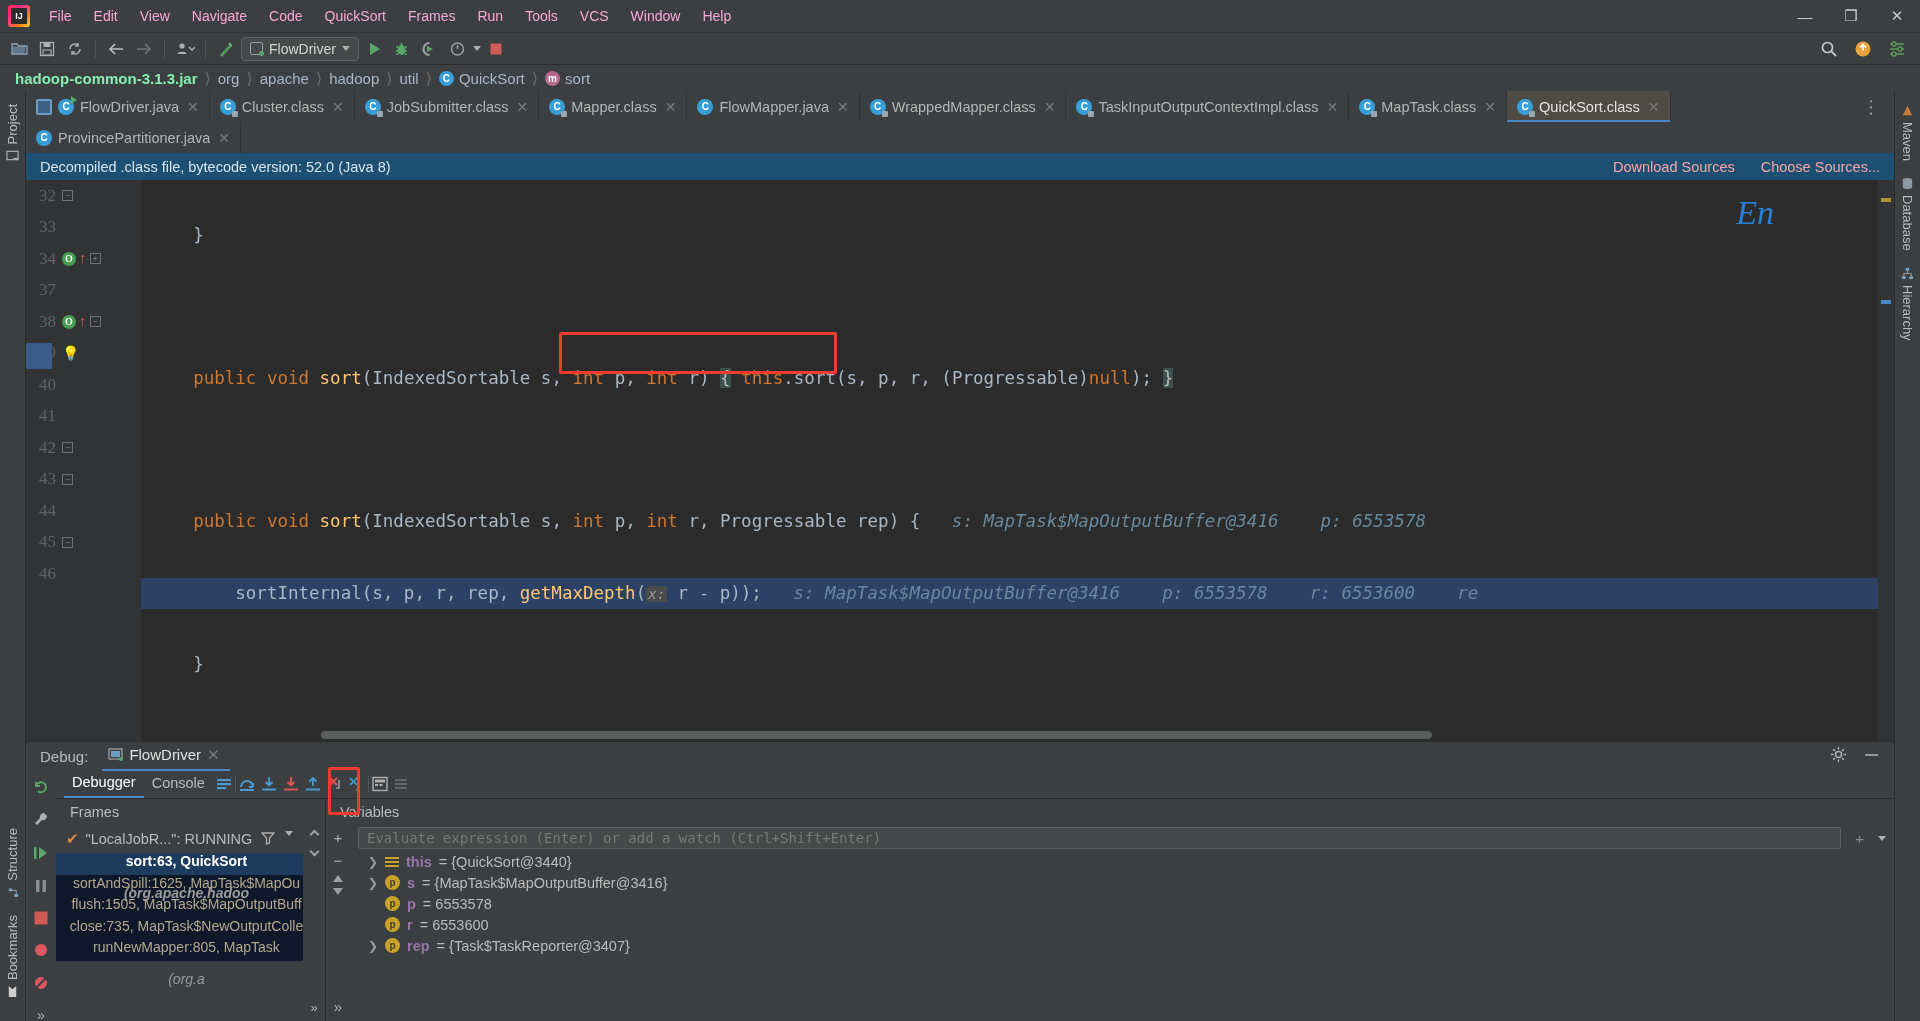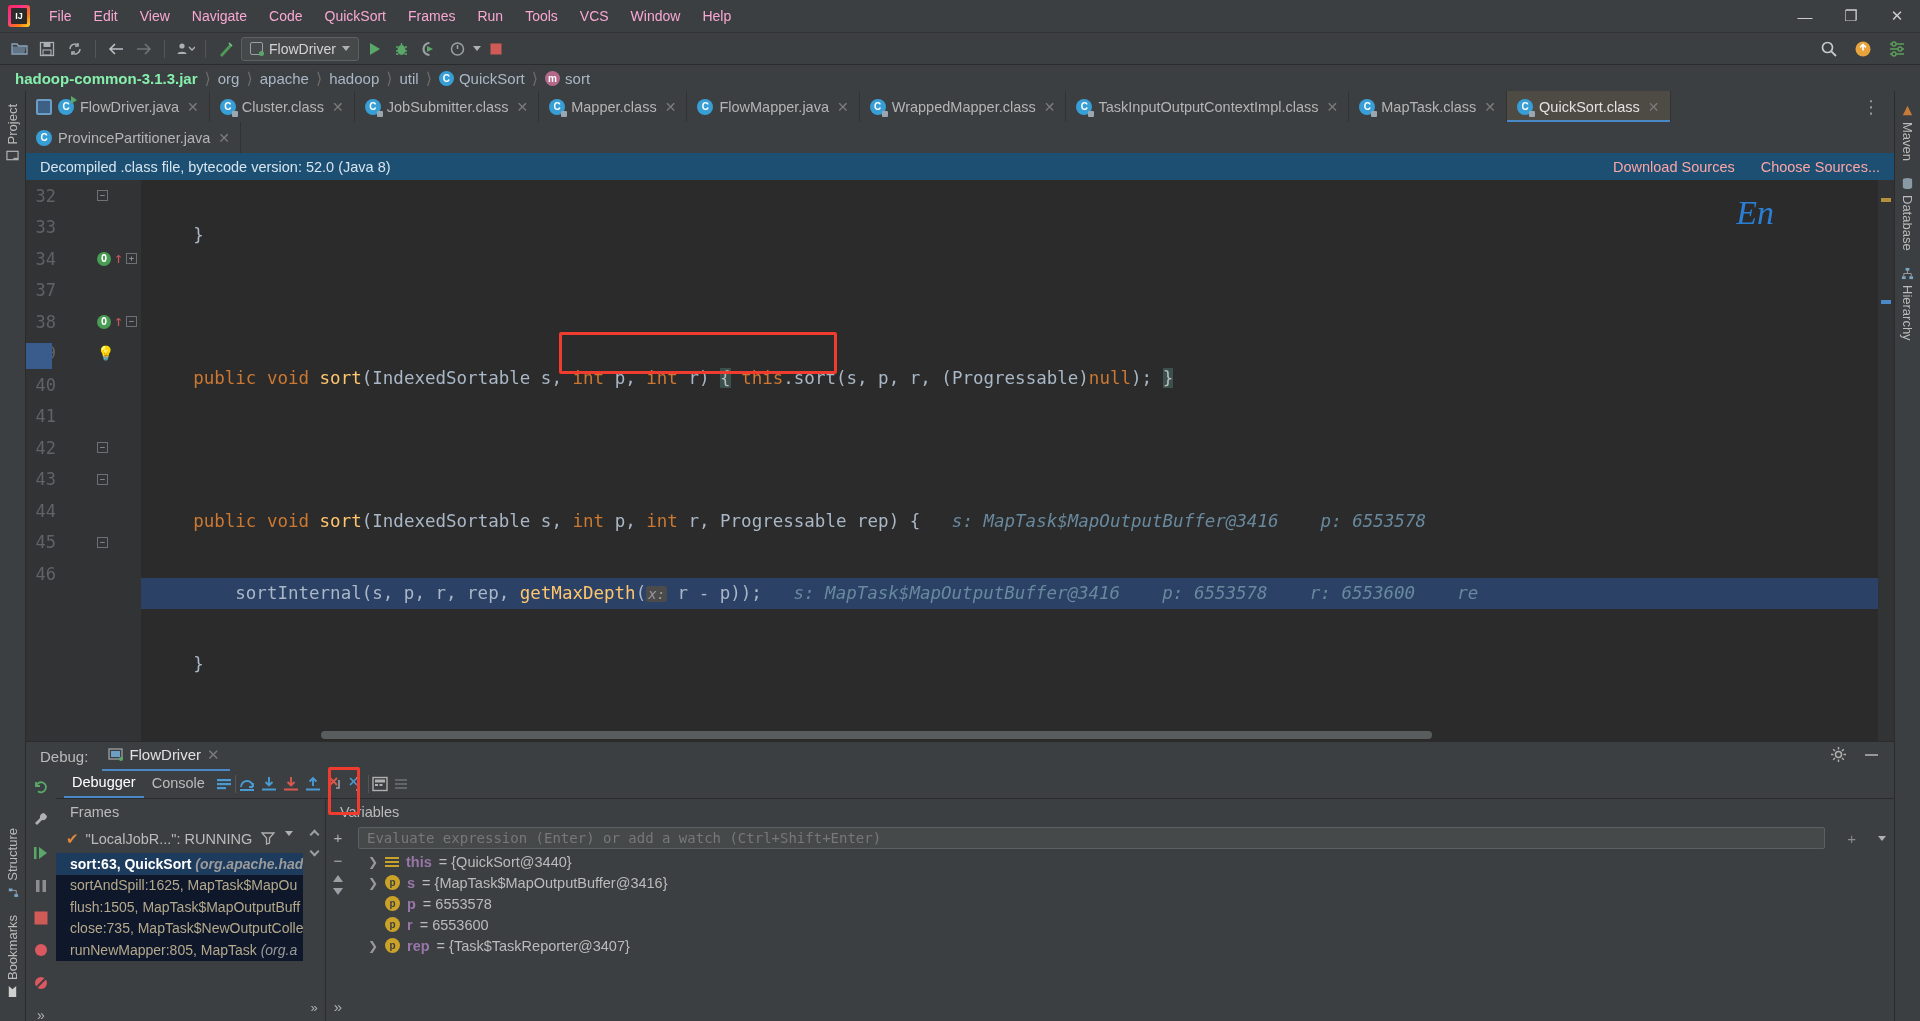--- a/index.html
+++ b/index.html
@@ -71,21 +71,21 @@
 
   
   .notice { height:27px; background:#1d4f72; display:flex; align-items:center; padding:0 14px; font-size:14.5px; color:#d6e4ef;}
   .notice .links { margin-left:auto; display:flex; gap:26px; }
   .notice a { color:#fca5a5; text-decoration:none; }
 
   
   .editor { flex:1; display:flex; background:#2b2b2b; position:relative; overflow:hidden; min-height:0;}
   .gutter { width:115px; background:#313335; position:relative; flex:none; }
   .glines { font-family:"DejaVu Sans Mono", monospace; font-size:17px; }
-  .gline { height:31.5px; display:flex; align-items:center; justify-content:space-between; padding-right:6px; color:#606366; position:relative;}
+  .gline { height:31.5px; display:flex; align-items:center; justify-content:flex-start; padding-right:6px; color:#606366; position:relative;font-family:Liberation Serif, serif;}
   .gline .num { width:30px; text-align:right; }
   .gline .marks { width:44px; display:flex; align-items:center; gap:3px; padding-left:6px;}
   .ovr { width:14px;height:14px;border-radius:50%;background:#499c54;color:#fff;font-size:10px;font-weight:bold;
       display:inline-flex;align-items:center;justify-content:center; flex:none;}
   .uparrow { color:#cc5555; font-size:15px; line-height:1; }
   .fold { width:11px;height:11px;border:1px solid #6e7173; color:#9aa0a6; font-size:9px; line-height:9px; text-align:center; flex:none;}
   .bulb { color:#f5c518; font-size:14px; }
   .codepane { flex:1; position:relative; overflow:hidden; }
   .codelines { font-family:"DejaVu Sans Mono", monospace; font-size:17.5px; white-space:pre; }
   .cline { height:31.5px; line-height:31.5px; padding-left:10px; position:relative;}
@@ -117,25 +117,25 @@
   .dtab { font-size:14.5px; color:#bbbbbb; padding:4px 8px 6px; }
   .dtab.sel { color:#ffffff; border-bottom:2px solid #4a88c7; }
   .dsep { width:1px; height:18px; background:#555; }
   .dti { width:22px; height:22px; display:flex; align-items:center; justify-content:center;}
   .panes { flex:1; display:flex; min-height:0; }
   .pane-frames { width:270px; border-right:1px solid #2b2b2b; display:flex; flex-direction:column;}
   .pane-vars { flex:1; display:flex; flex-direction:column; min-width:0;}
   .pane-title { height:26px; display:flex; align-items:center; padding-left:14px; font-size:14.5px; color:#bbbbbb;}
   .threadline { height:28px; display:flex; align-items:center; gap:7px; padding-left:10px; font-size:14.5px; }
   .framelist { flex:1; overflow:hidden; position:relative;}
-  .frame { height:21.5px; display:flex; align-items:center; padding-left:14px; font-size:14px; color:#bcbcbc; white-space:nowrap;}
+  .frame { height:21.5px; display:flex; align-items:center; padding-left:14px; font-size:14px; color:#bcbcbc; white-space:nowrap;flex-direction:column;}
   .frame.sel { background:#1d3b5c; color:#ffffff; font-weight:600;}
   .frame.lib { background:#0f172a; color:#b4a98c; }
   .frame em { font-style:italic; color:#9a9a9a;}
-  .evalbar { height:26px; display:flex; align-items:center; gap:16px; padding-left:8px; }
+  .evalbar { height:26px; display:flex; align-items:center; gap:8px; padding-left:8px; }
   .evalbox { flex:1; height:22px; background:#45494a; border:1px solid #5e6060; border-radius:2px; display:flex; align-items:center;
       padding:0 8px; color:#787878; font-family:"DejaVu Sans Mono",monospace; font-size:14px;}
   .varlist { flex:1; overflow:hidden; }
   .varrow { height:21px; display:flex; align-items:center; gap:7px; padding-left:18px; font-family:"Liberation Sans",sans-serif; font-size:14.5px;}
   .arrowr { color:#9a9a9a; font-size:12px; width:10px; }
   .vico-p { width:15px;height:15px;border-radius:50%;background:#c9a227;color:#3c3f41;font-size:10px;font-weight:bold;
       display:inline-flex;align-items:center;justify-content:center; flex:none;}
   .vico-this { width:14px;height:13px;background:transparent;display:inline-flex;flex-direction:column;gap:2px;justify-content:center;flex:none;}
   .vico-this i { display:block; height:2px; background:#c9a227;}
   .vname { color:#9876aa; font-weight:bold;}

